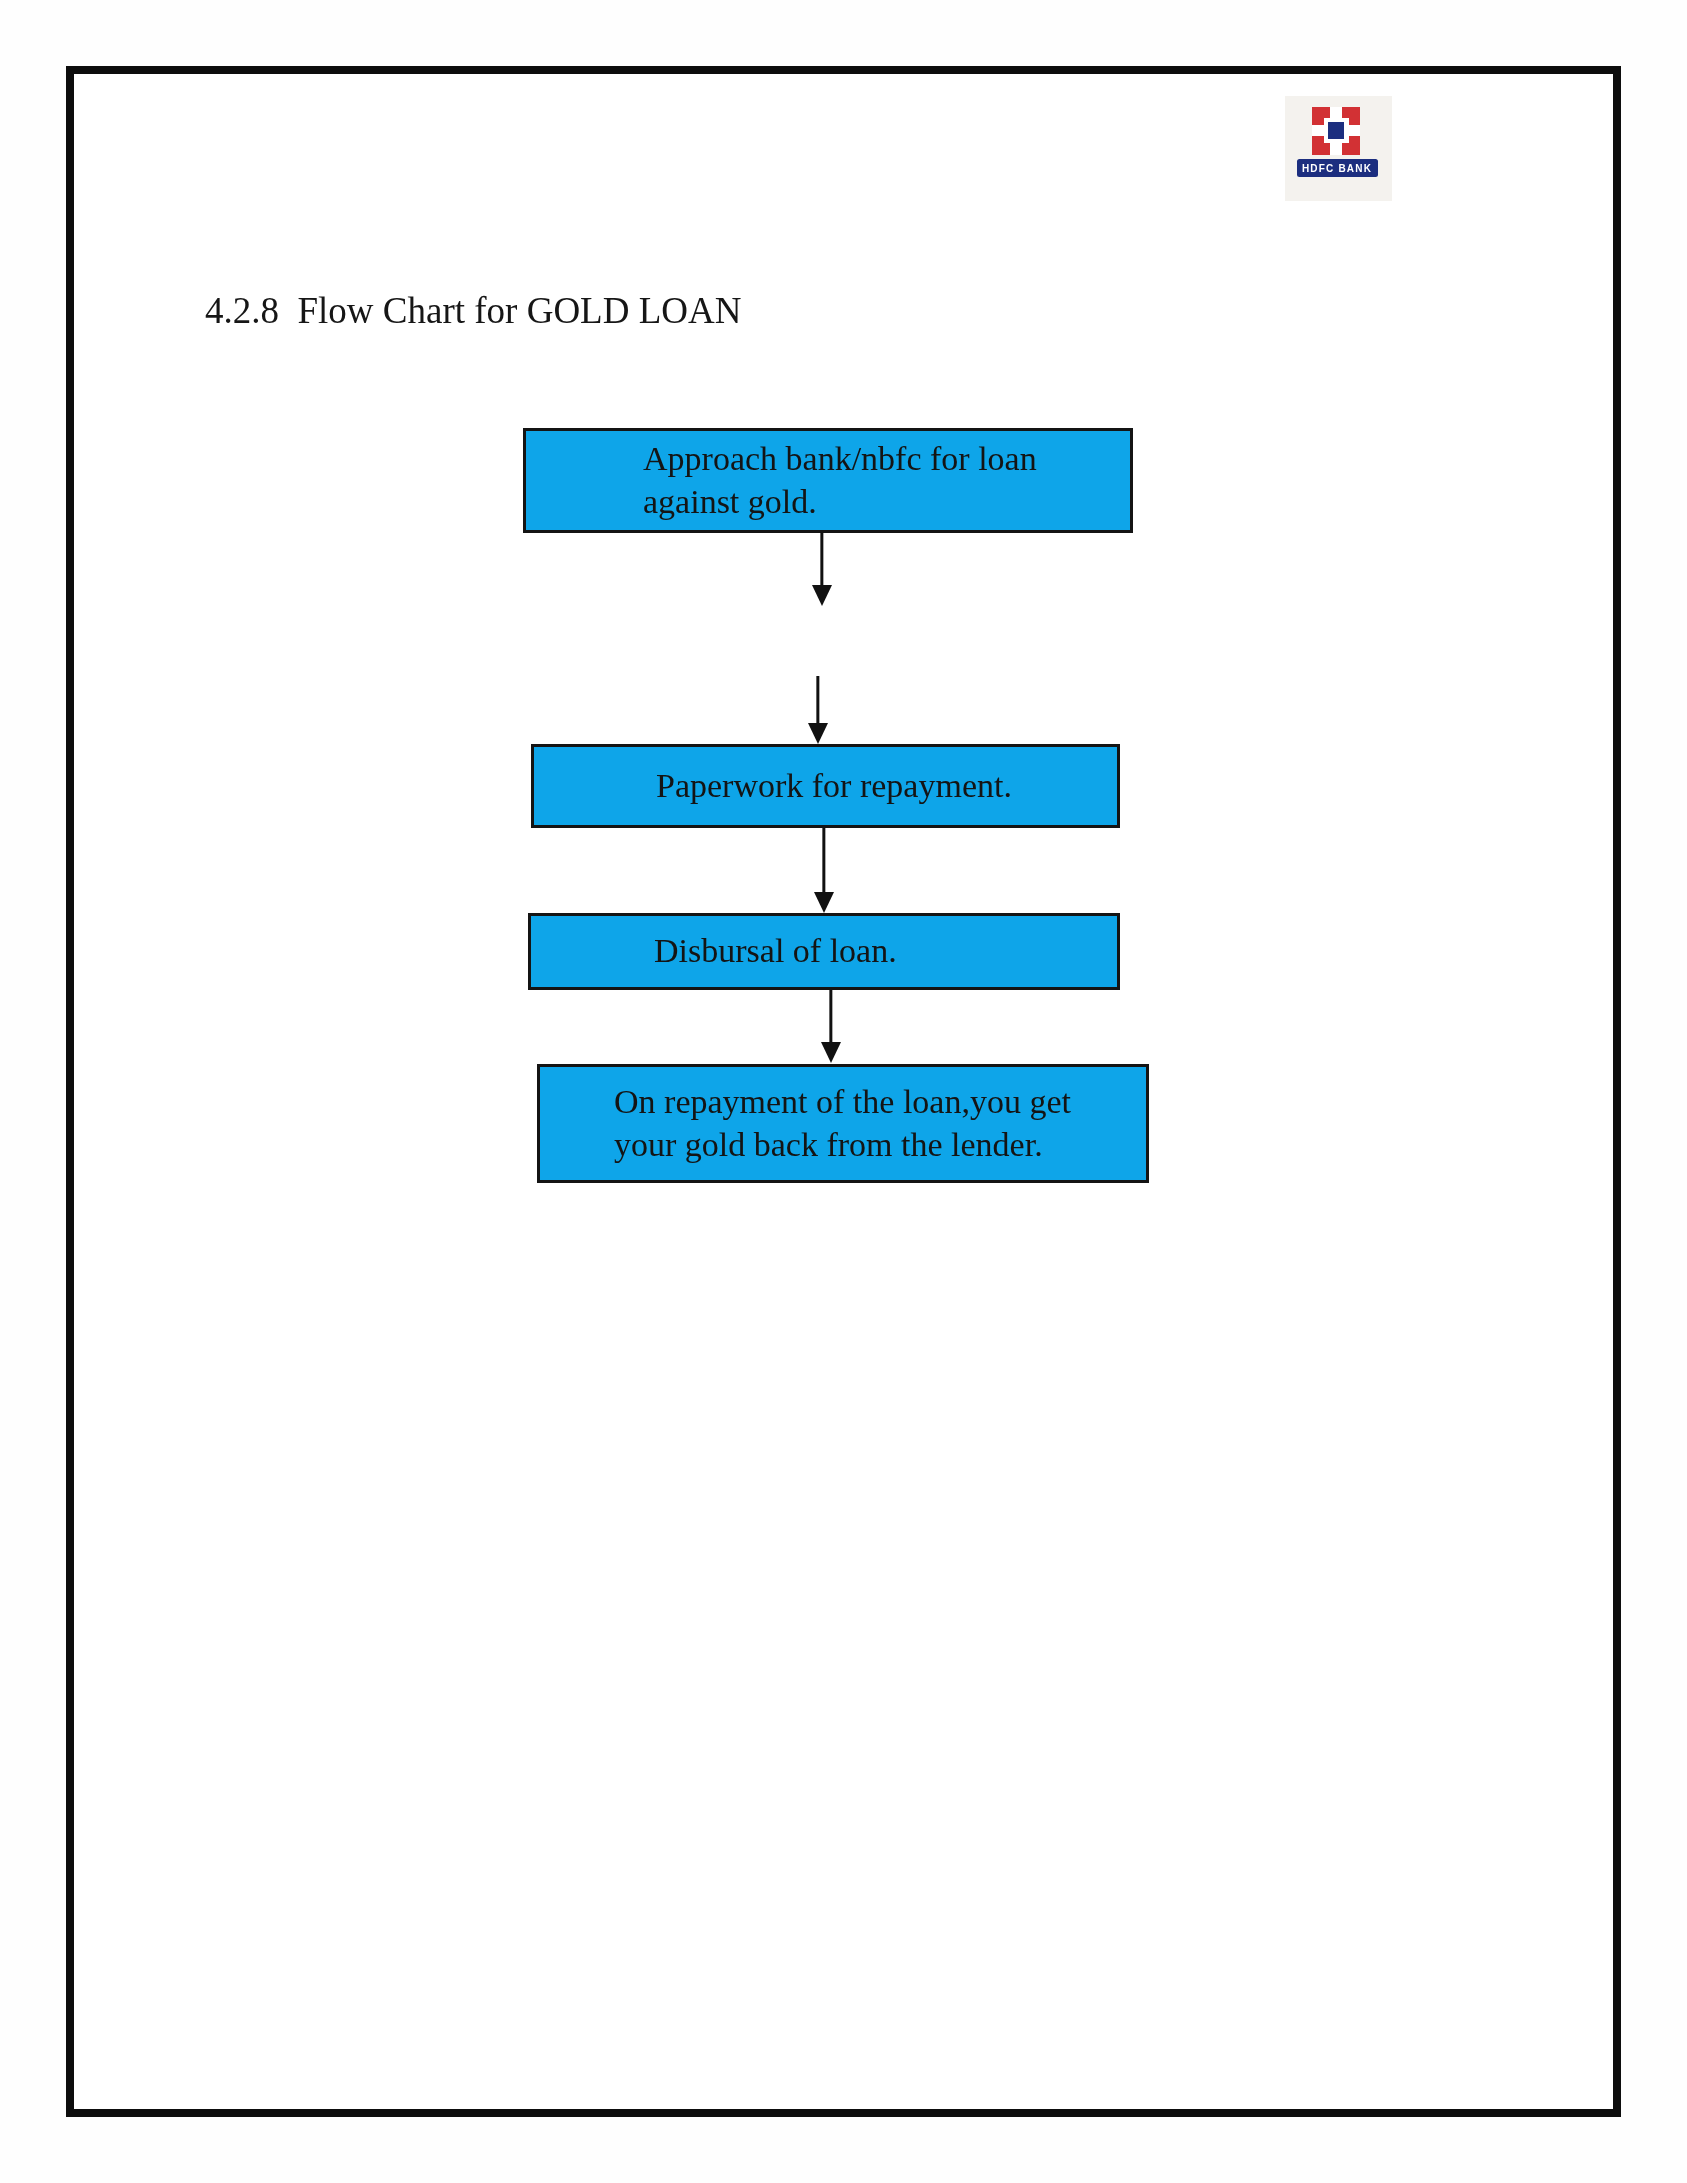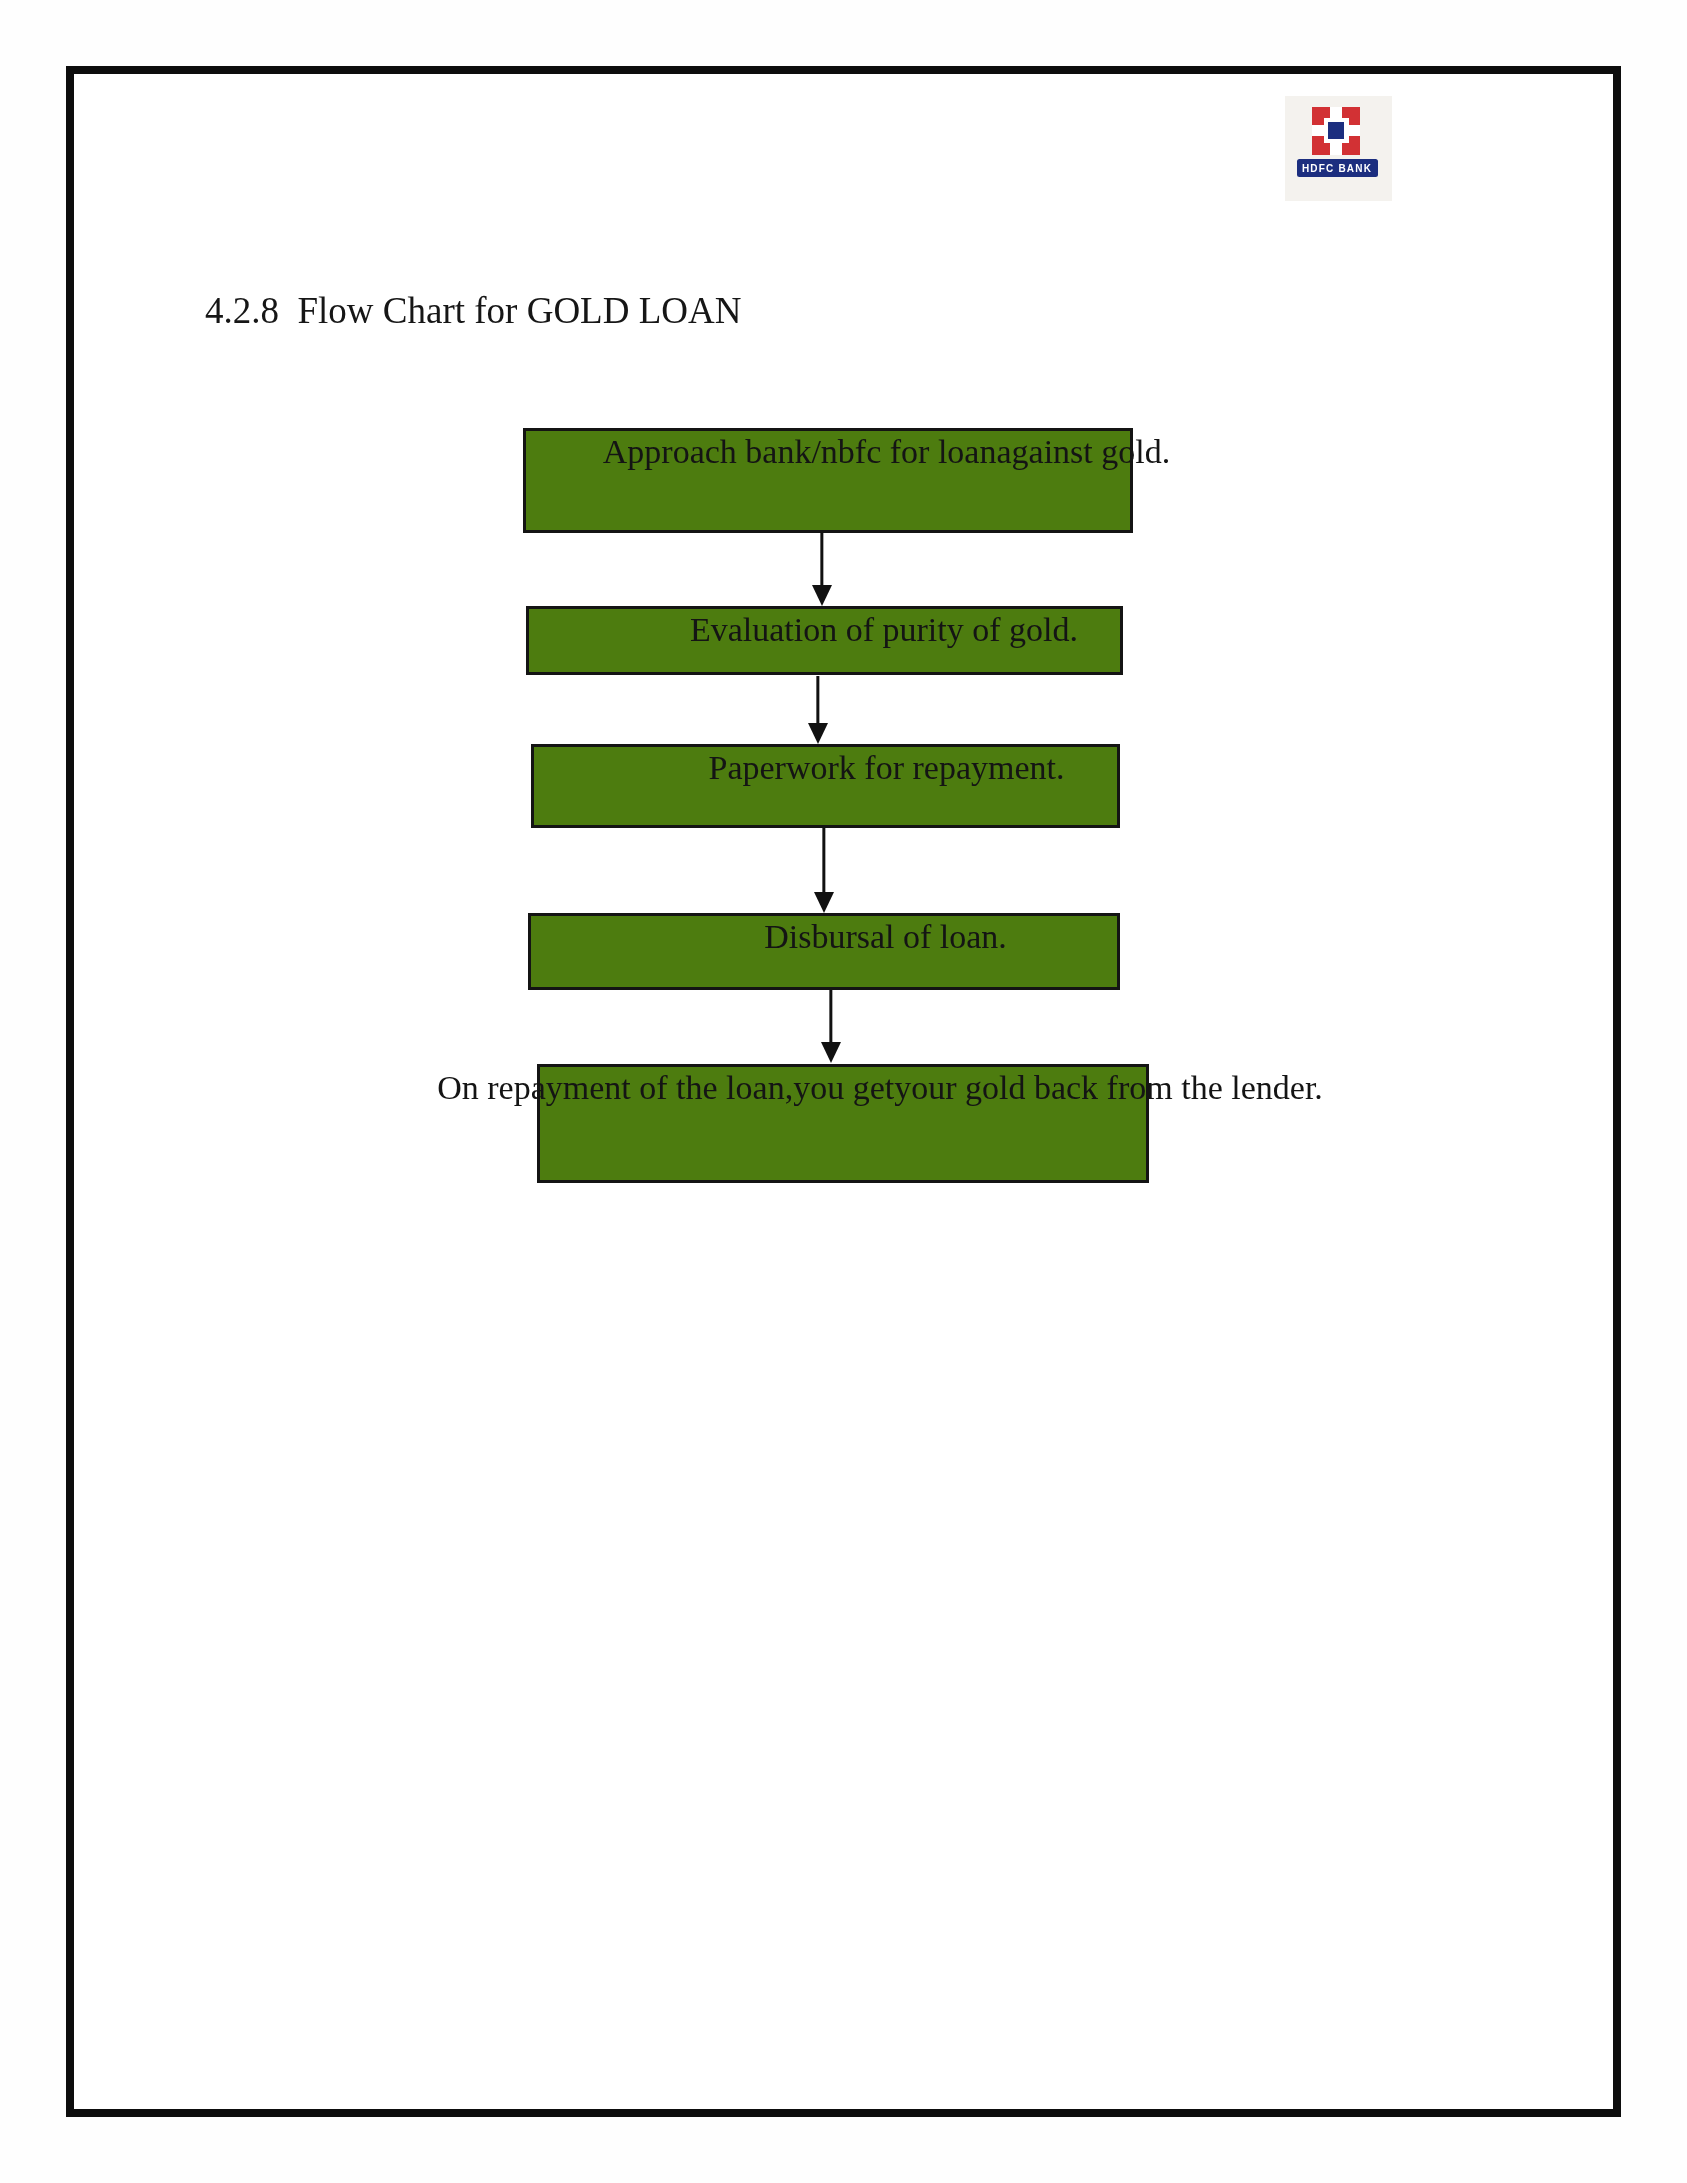--- a/index.html
+++ b/index.html
@@ -70,23 +70,23 @@
     font-size: 37px;
     font-weight: normal;
     white-space: pre-wrap;
     color: #161616;
   }
   
   .flow-box {
     position: absolute;
     box-sizing: border-box;
     border: 3.3px solid #141414;
-    background: #4d7c0f;
+    background: #0ea5e9;
     display: flex;
-    flex-direction: row;
+    flex-direction: column;
     justify-content: center;
     font-size: 34px;
     line-height: 1.26;
     color: #141414;
   }
   .flow-box .line { white-space: nowrap; }
   .flow-arrow { position: absolute; width: 20px; }
   .flow-arrow .shaft {
     position: absolute;
     left: 50%; transform: translateX(-50%);
@@ -134,23 +134,20 @@
   <div class="flow-box" id="box1">
     <div class="line">Approach bank/nbfc for loan</div>
     <div class="line">against gold.</div>
   </div>
 
   <div class="flow-arrow" id="arrow1">
     <div class="shaft"></div>
     <div class="head"></div>
   </div>
 
-  <div class="flow-box" id="box2">
-    <div class="line">Evaluation of purity of gold.</div>
-  </div>
 
   <div class="flow-arrow" id="arrow2">
     <div class="shaft"></div>
     <div class="head"></div>
   </div>
 
   <div class="flow-box" id="box3">
     <div class="line">Paperwork for repayment.</div>
   </div>
 

